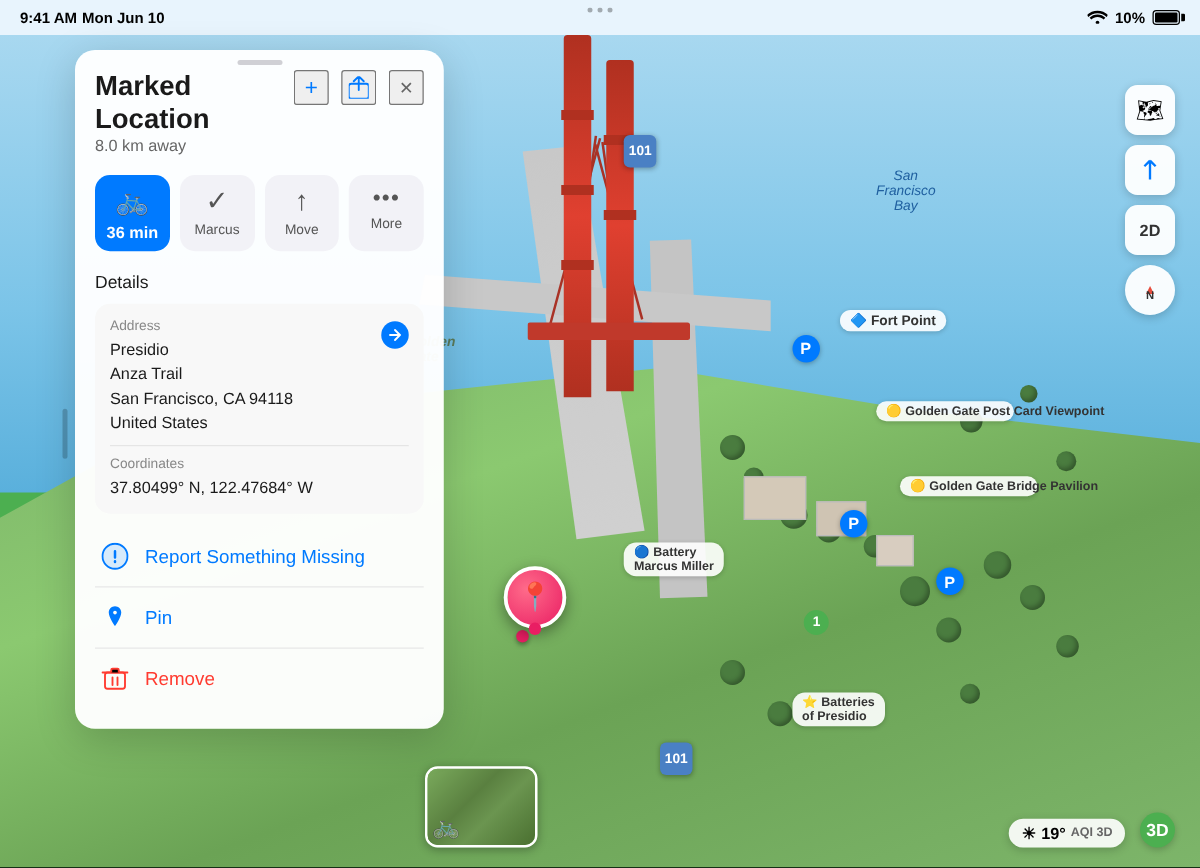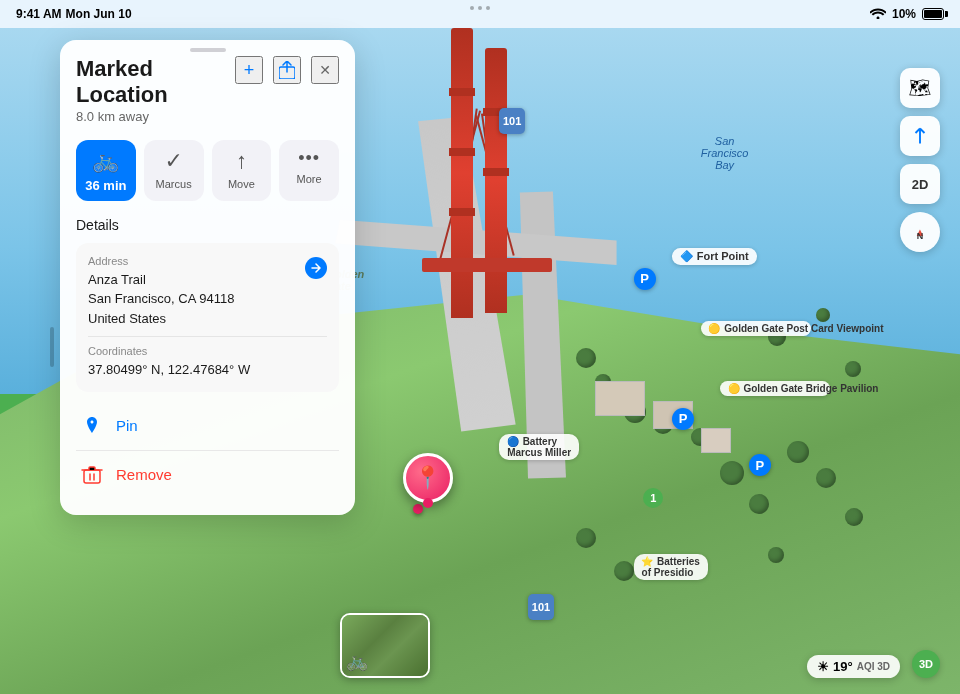--- a/index.html
+++ b/index.html
@@ -576,21 +576,21 @@
       <span style="position:absolute;font-size:9px;font-weight:700;color:#333;margin-top:8px;">N</span>
     </button>
   </div>
 
   <div class="weather-badge">
     <span>☀</span>
     <span>19°</span>
     <span style="font-size:10px;color:#666;">AQI 3D</span>
   </div>
   <div class="aqi-badge">
-    <span style="font-size:11px;">3D</span>
+    <span style="font-size:14px;">3D</span>
   </div>
 
   <div class="map-thumbnail">
     <div class="thumbnail-inner">
       <span style="font-size:18px;">🚲</span>
     </div>
   </div>
 </div>
 
 <div class="side-handle"></div>
@@ -634,20 +634,21 @@
     </button>
   </div>
 
   <div class="details-title">Details</div>
 
   <div class="info-card">
     <div class="info-row">
       <div>
         <div class="info-label">Address</div>
         <div class="info-value">
+          <span style="display:block;">Presidio</span>
           <span style="display:block;">Anza Trail</span>
           <span style="display:block;">San Francisco, CA  94118</span>
           <span style="display:block;">United States</span>
         </div>
       </div>
       <div class="info-link-icon">
         <svg width="10" height="10" viewBox="0 0 10 10" fill="white">
           <path d="M5 1L9 5L5 9M1 5H9" stroke="white" stroke-width="1.5" fill="none" stroke-linecap="round"></path>
         </svg>
       </div>
@@ -656,20 +657,30 @@
     <div>
       <div class="info-label">Coordinates</div>
       <div class="info-value">37.80499° N, 122.47684° W</div>
     </div>
   </div>
 
   <div>
     <div class="menu-item">
       <div class="menu-item-icon">
         <svg width="22" height="22" viewBox="0 0 22 22">
+          <circle cx="11" cy="11" r="10" fill="#007AFF" opacity="0.15"></circle>
+          <circle cx="11" cy="11" r="10" fill="none" stroke="#007AFF" stroke-width="1.5"></circle>
+          <path d="M11 7v5M11 15v.5" stroke="#007AFF" stroke-width="2" stroke-linecap="round"></path>
+        </svg>
+      </div>
+      <span class="menu-item-label">Report Something Missing</span>
+    </div>
+    <div class="menu-item">
+      <div class="menu-item-icon">
+        <svg width="22" height="22" viewBox="0 0 22 22">
           <path d="M11 2C8.24 2 6 4.24 6 7c0 3.75 5 11 5 11s5-7.25 5-11c0-2.76-2.24-5-5-5zm0 6.5c-.83 0-1.5-.67-1.5-1.5S10.17 5.5 11 5.5s1.5.67 1.5 1.5-.67 1.5-1.5 1.5z" fill="#007AFF"></path>
         </svg>
       </div>
       <span class="menu-item-label">Pin</span>
     </div>
     <div class="menu-item" style="border-bottom:none;">
       <div class="menu-item-icon">
         <svg width="22" height="22" viewBox="0 0 22 22">
           <rect x="3" y="6" width="16" height="13" rx="2" fill="none" stroke="#ff3b30" stroke-width="1.5"></rect>
           <path d="M9 10v6M13 10v6" stroke="#ff3b30" stroke-width="1.5" stroke-linecap="round"></path>

